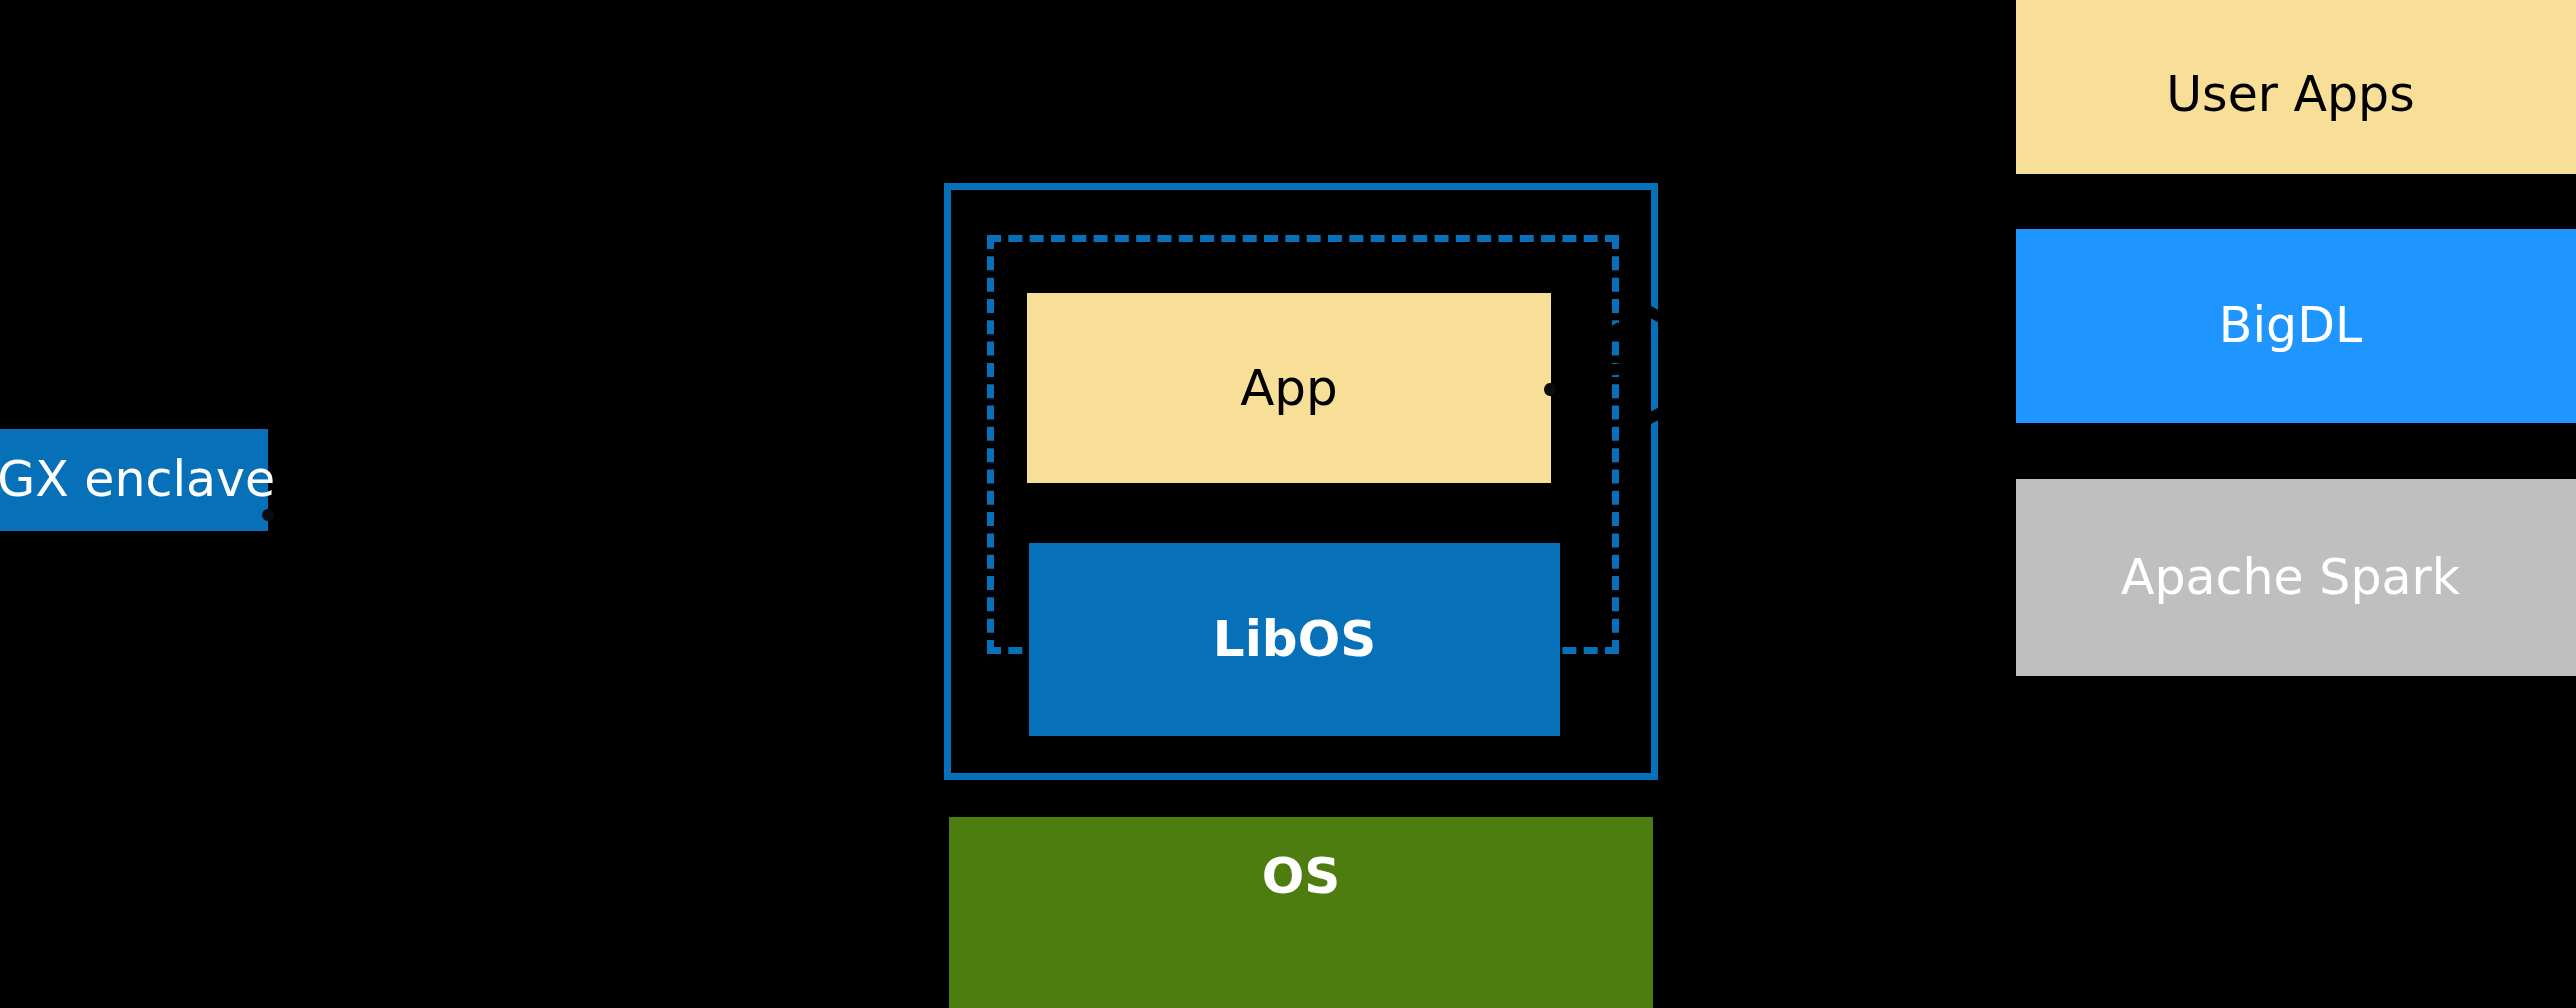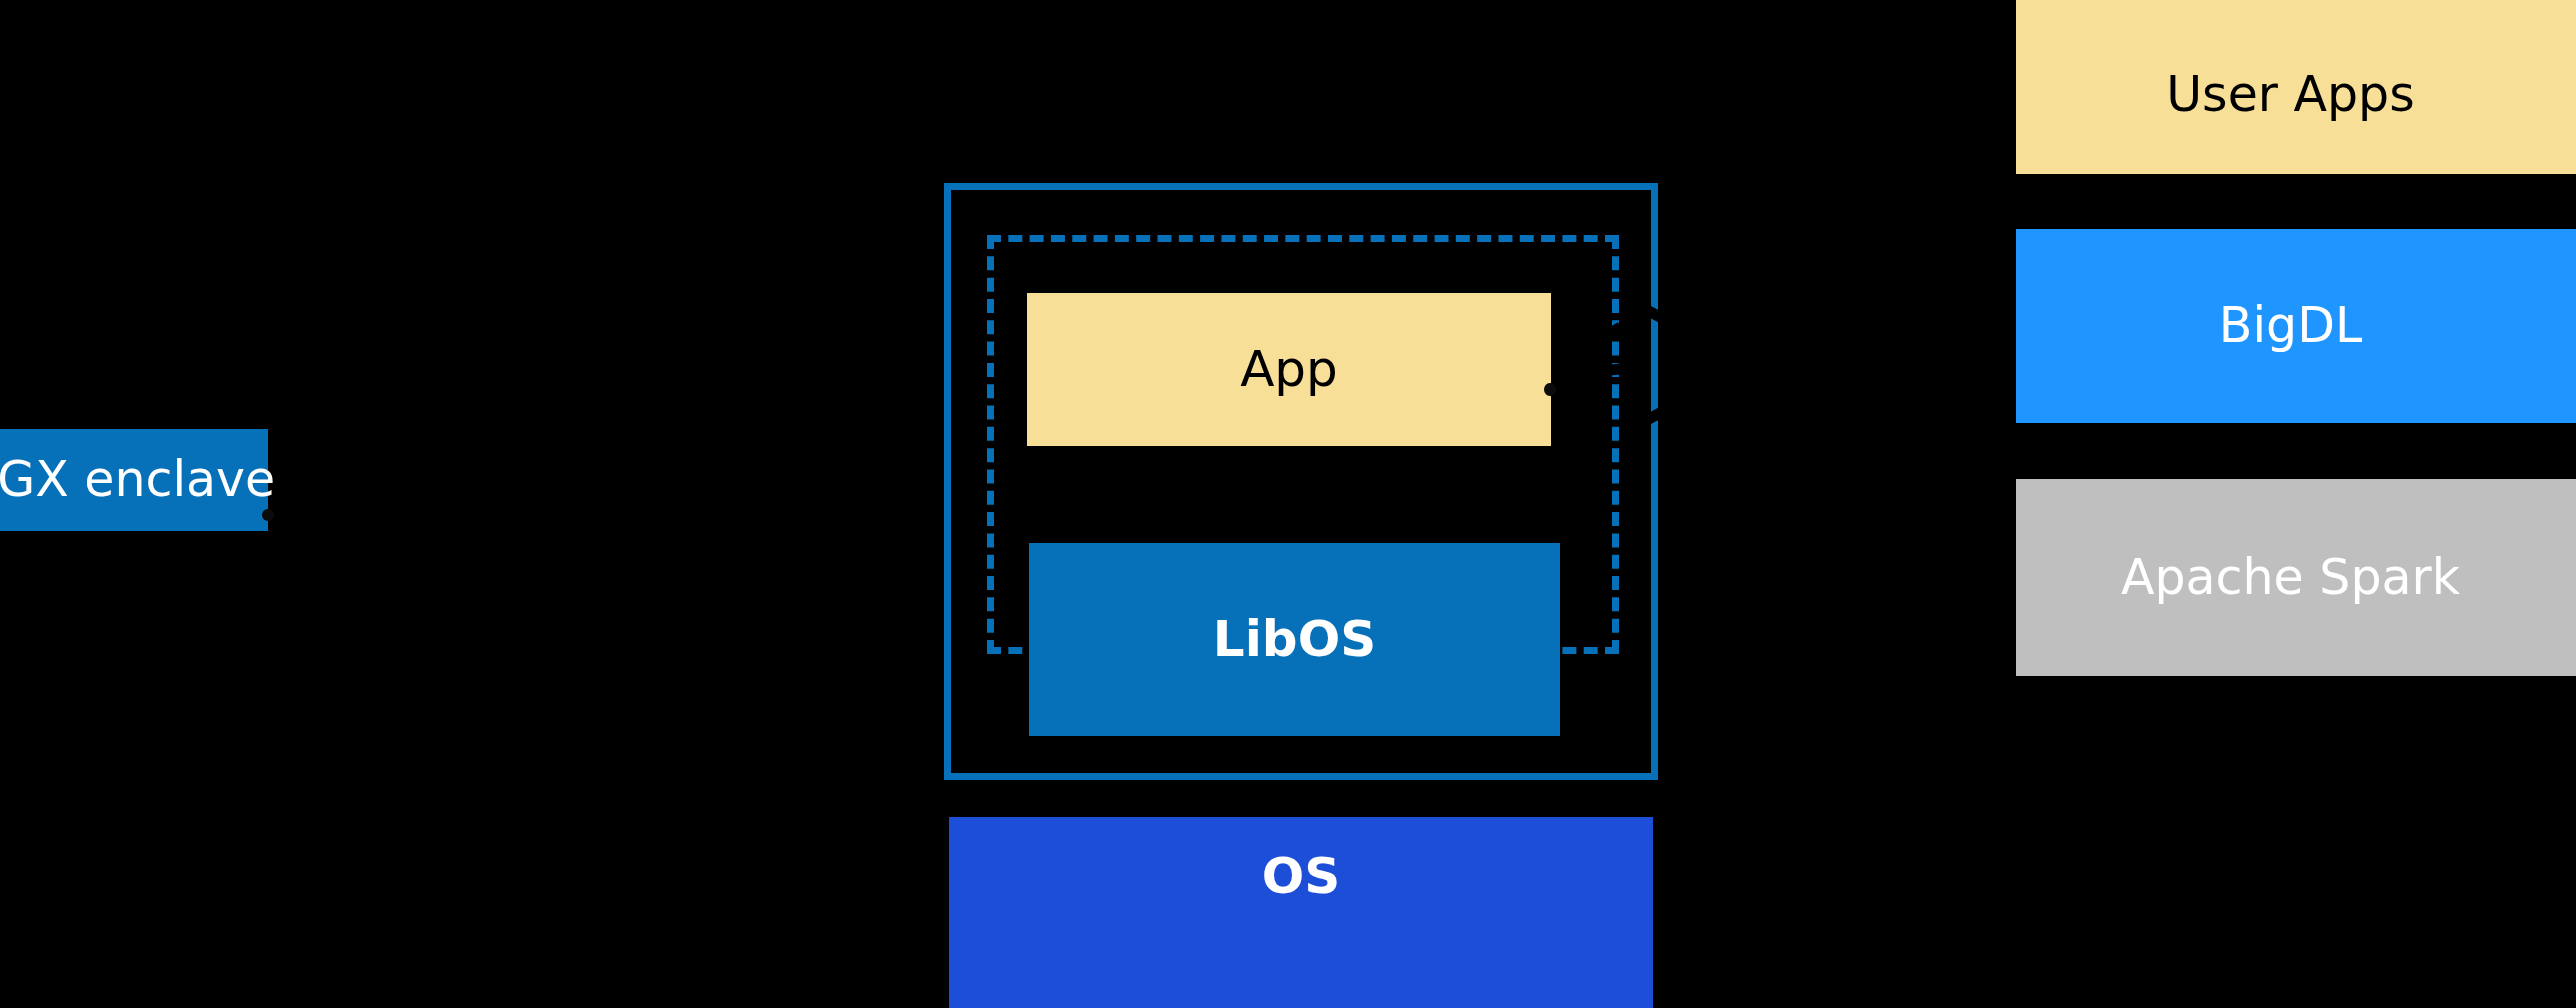--- a/index.html
+++ b/index.html
@@ -77,21 +77,21 @@
     height: 419px;
     box-sizing: border-box;
     border: 7.5px dashed #0670B8;
     background: transparent;
   }
 
   .app-box {
     left: 1027px;
     top: 293px;
     width: 524px;
-    height: 153px;
+    height: 190px;
     background: #F8DF98;
     color: #000000;
     font-size: 50px;
   }
 
   .libos-box {
     left: 1029px;
     top: 543px;
     width: 531px;
     height: 193px;
@@ -99,21 +99,21 @@
     color: #FFFFFF;
     font-size: 50px;
     font-weight: bold;
   }
 
   .os-box {
     left: 949px;
     top: 817px;
     width: 704px;
     height: 192px;
-    background: #1d4ed8;
+    background: #4d7c0f;
     color: #FFFFFF;
     font-size: 50px;
     font-weight: bold;
     align-items: flex-start;
     padding-top: 32px;
   }
 
   
   .app-dot {
     position: absolute;

